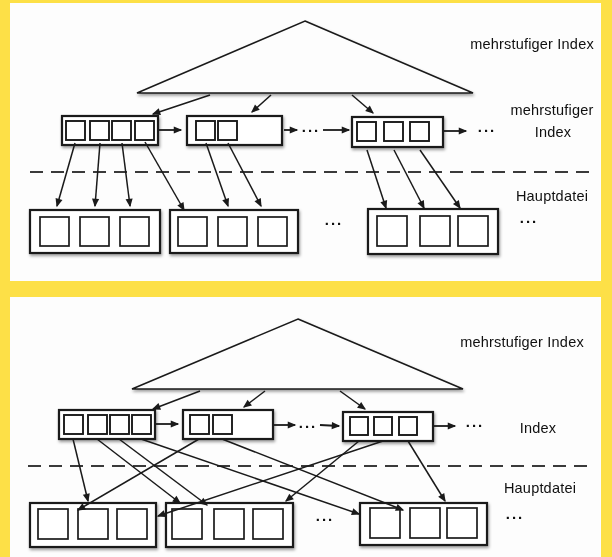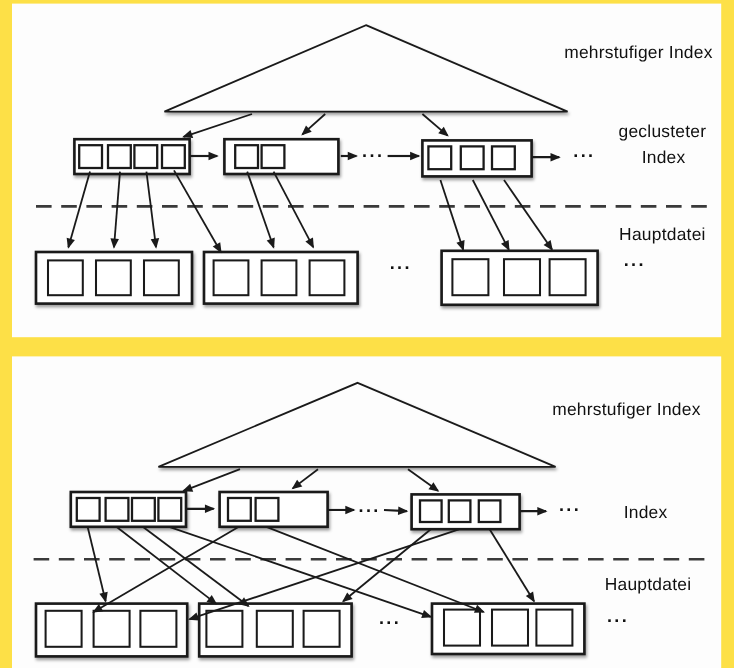--- a/index.html
+++ b/index.html
@@ -120,21 +120,21 @@
         <line x1="141" y1="439" x2="359" y2="514" class="arrow" marker-end="url(#ah)"></line>
         <line x1="199" y1="439" x2="78" y2="510" class="arrow" marker-end="url(#ah)"></line>
         <line x1="222" y1="439" x2="403" y2="510" class="arrow" marker-end="url(#ah)"></line>
         <line x1="359" y1="441" x2="286" y2="501" class="arrow" marker-end="url(#ah)"></line>
         <line x1="383" y1="441" x2="158" y2="516" class="arrow" marker-end="url(#ah)"></line>
         <line x1="408" y1="441" x2="445" y2="501" class="arrow" marker-end="url(#ah)"></line>
       </g>
     </svg>
 
   <div class="lbl" style="left: 532px; top: 44px;">mehrstufiger Index</div>
-  <div class="lbl" style="left: 552px; top: 110px;">geclusteter</div>
+  <div class="lbl" style="left: 552px; top: 110px;">mehrstufiger</div>
   <div class="lbl" style="left: 553px; top: 132px;">Index</div>
   <div class="lbl" style="left: 552px; top: 196px;">Hauptdatei</div>
   <div class="dots" style="left: 311px; top: 129px;">...</div>
   <div class="dots" style="left: 487px; top: 129px;">...</div>
   <div class="dots" style="left: 334px; top: 222px;">...</div>
   <div class="dots" style="left: 529px; top: 220px;">...</div>
 
   <div class="lbl" style="left: 522px; top: 342px;">mehrstufiger Index</div>
   <div class="lbl" style="left: 538px; top: 428px;">Index</div>
   <div class="lbl" style="left: 540px; top: 488px;">Hauptdatei</div>

